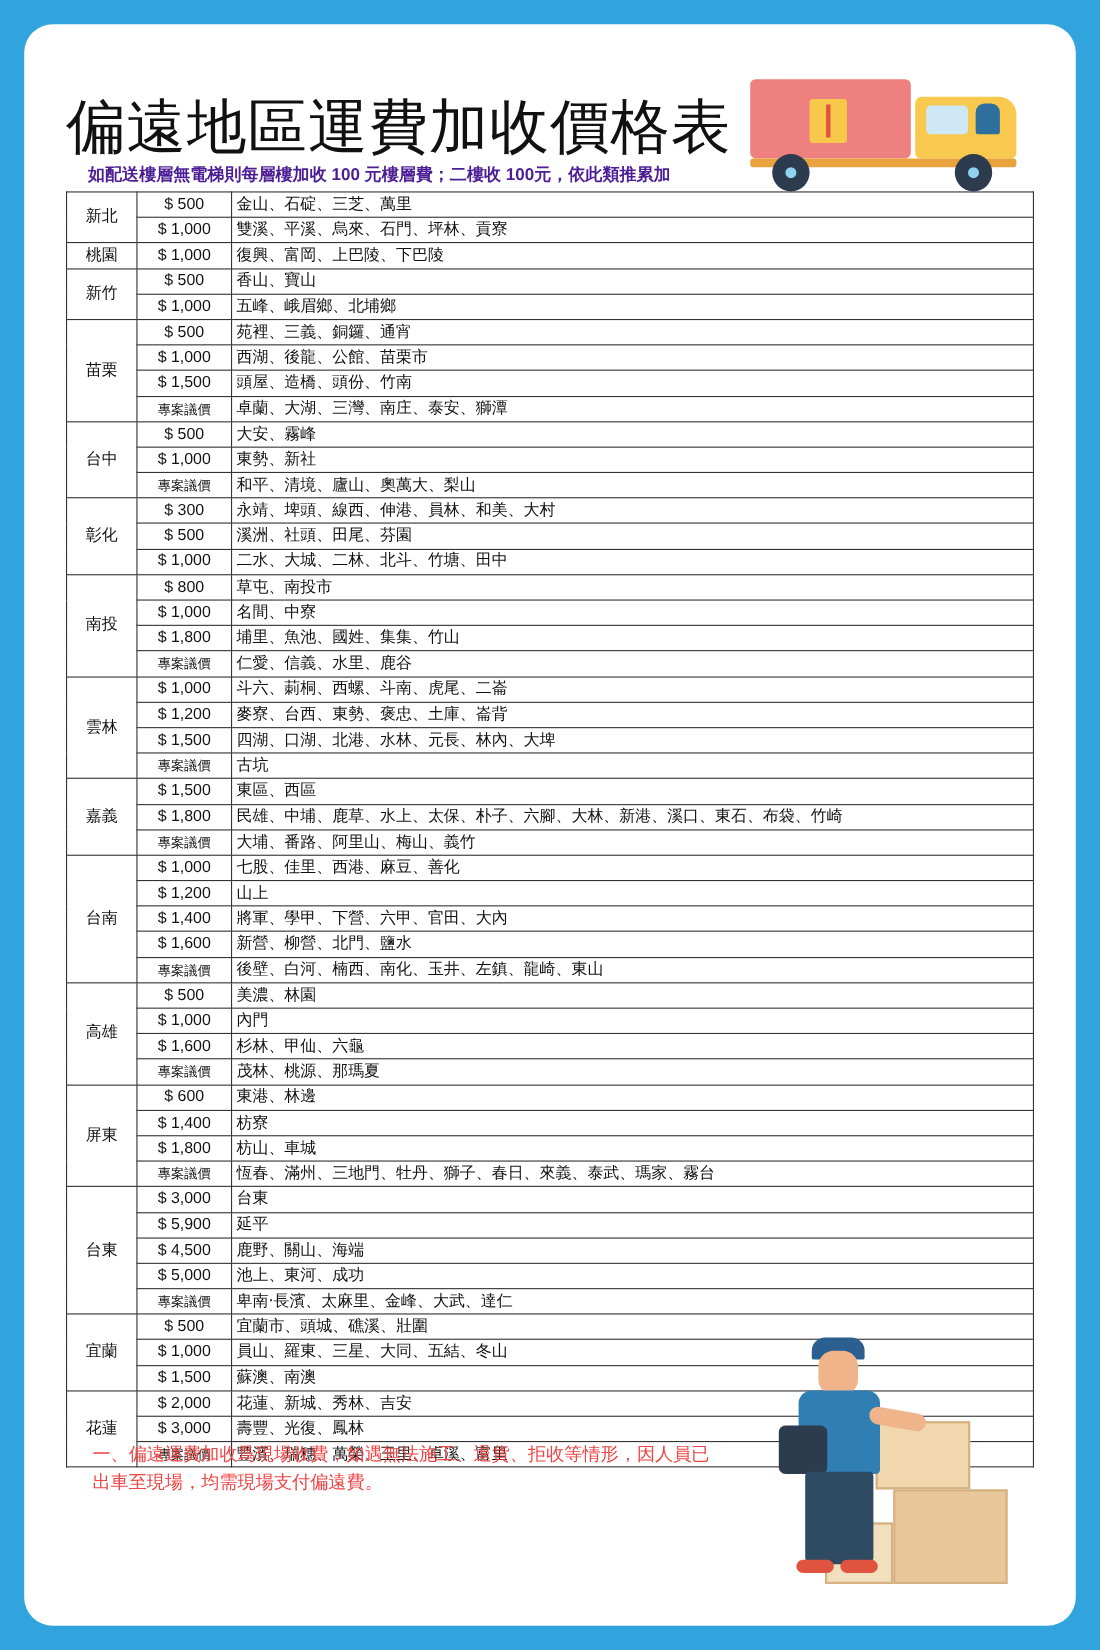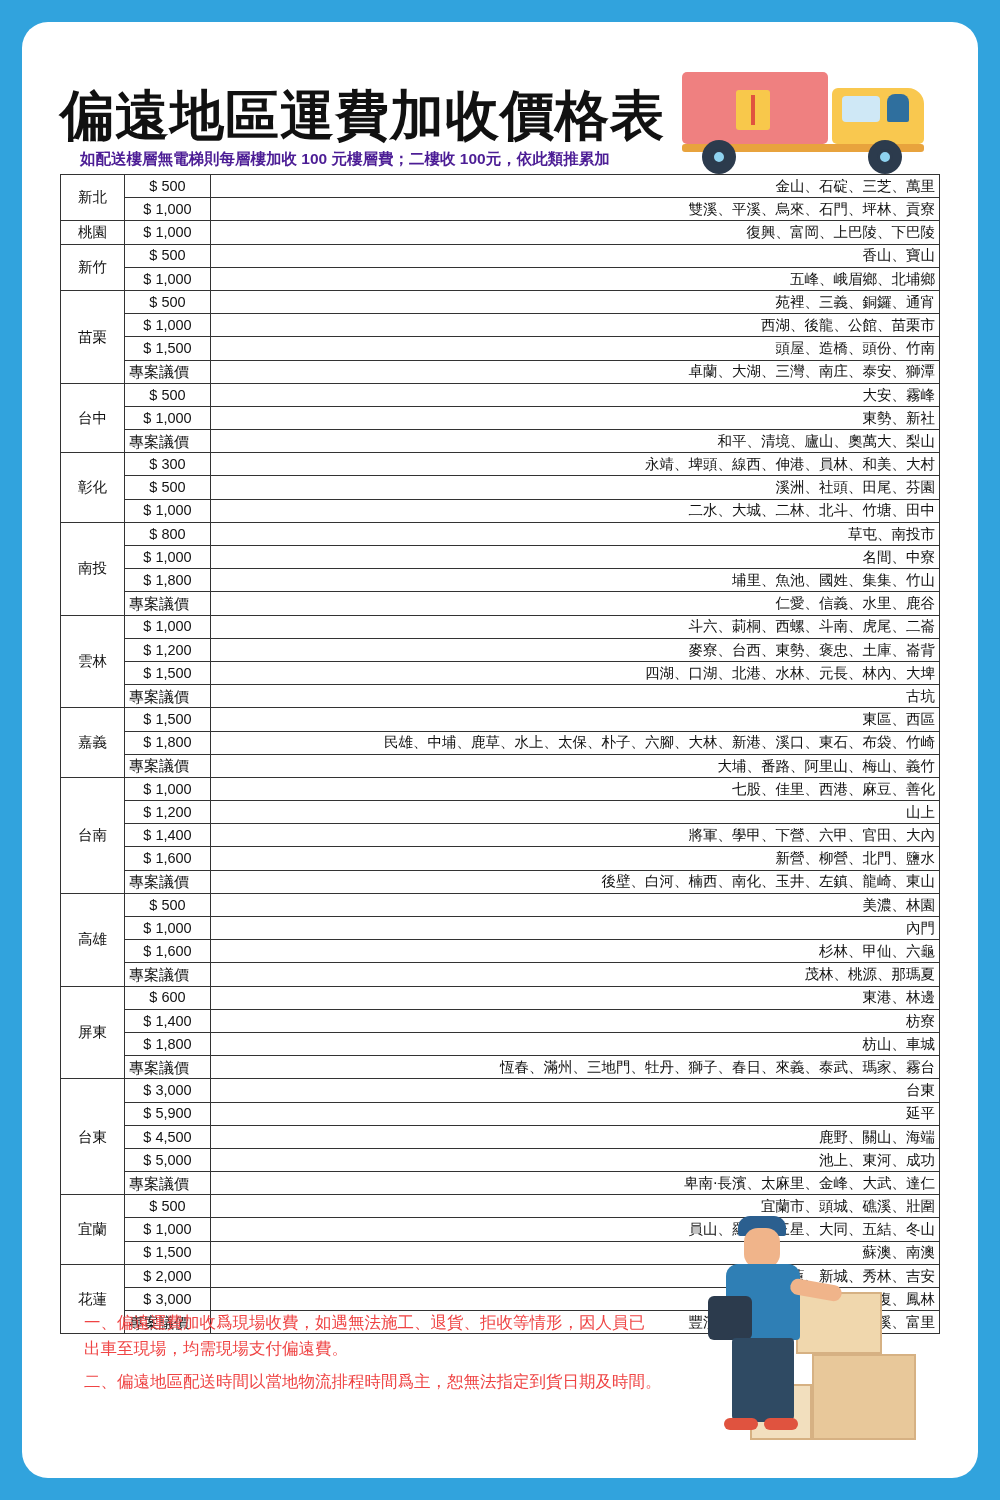--- a/index.html
+++ b/index.html
@@ -26,21 +26,21 @@
   }
   .header {
     position: relative;
     height: 150px;
   }
   .title {
     position: absolute;
     left: 38px;
     top: 58px;
     font-size: 54px;
-    font-weight: bold;
+    font-weight: normal;
     letter-spacing: 1px;
     color: #111111;
     white-space: nowrap;
     font-family: "Liberation Sans", "DejaVu Sans", sans-serif;
   }
   .subtitle {
     position: absolute;
     left: 58px;
     top: 127px;
     font-size: 15.5px;
@@ -169,26 +169,26 @@
     text-align: center;
     font-size: 15px;
   }
   td.price {
     width: 86px;
     text-align: center;
     padding-right: 12px;
     white-space: nowrap;
   }
   td.price.special {
+    text-align: center;
+    padding-right: 4px;
+    font-size: 12px;
+  }
+  td.areas {
     text-align: left;
-    padding-right: 4px;
-    font-size: 15px;
-  }
-  td.areas {
-    text-align: right;
     padding-left: 10px;
   }
 
   
   .notes {
     position: absolute;
     left: 62px;
     top: 1288px;
     width: 680px;
   }
@@ -543,21 +543,20 @@
             <td class="price special">專案議價</td>
             <td class="areas">豐濱、瑞穗、萬榮、玉里、卓溪、富里</td>
           </tr>
         </tbody>
     </table>
   </div>
 
   <div class="notes">
       <div class="note">一、偏遠運費加收爲現場收費，如遇無法施工、退貨、拒收等情形，因人員已
         出車至現場，均需現場支付偏遠費。</div>
-      <div class="note">二、偏遠地區配送時間以當地物流排程時間爲主，恕無法指定到貨日期及時間。</div>
     </div>
 
   <div class="courier">
     <div class="box-lg"></div>
     <div class="box-md"></div>
     <div class="box-sm"></div>
     <div class="cap"></div>
     <div class="head"></div>
     <div class="body"></div>
     <div class="arm"></div>

